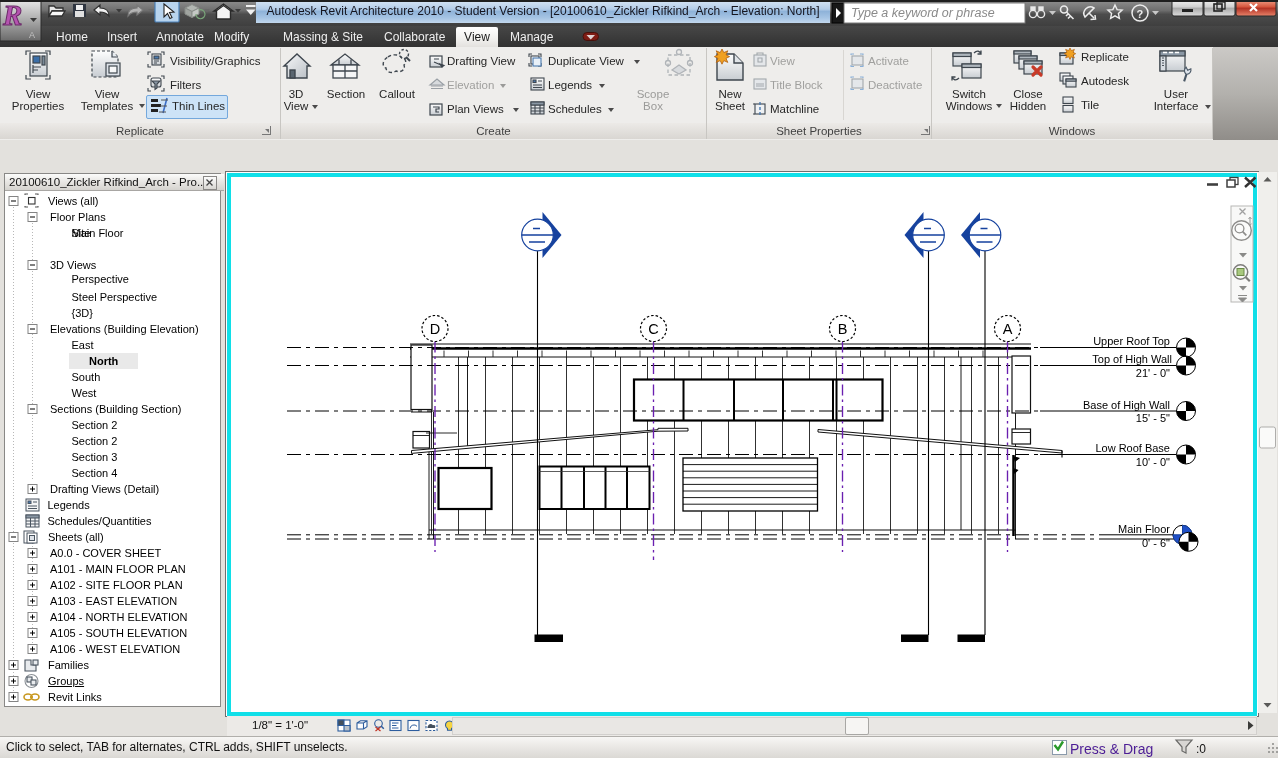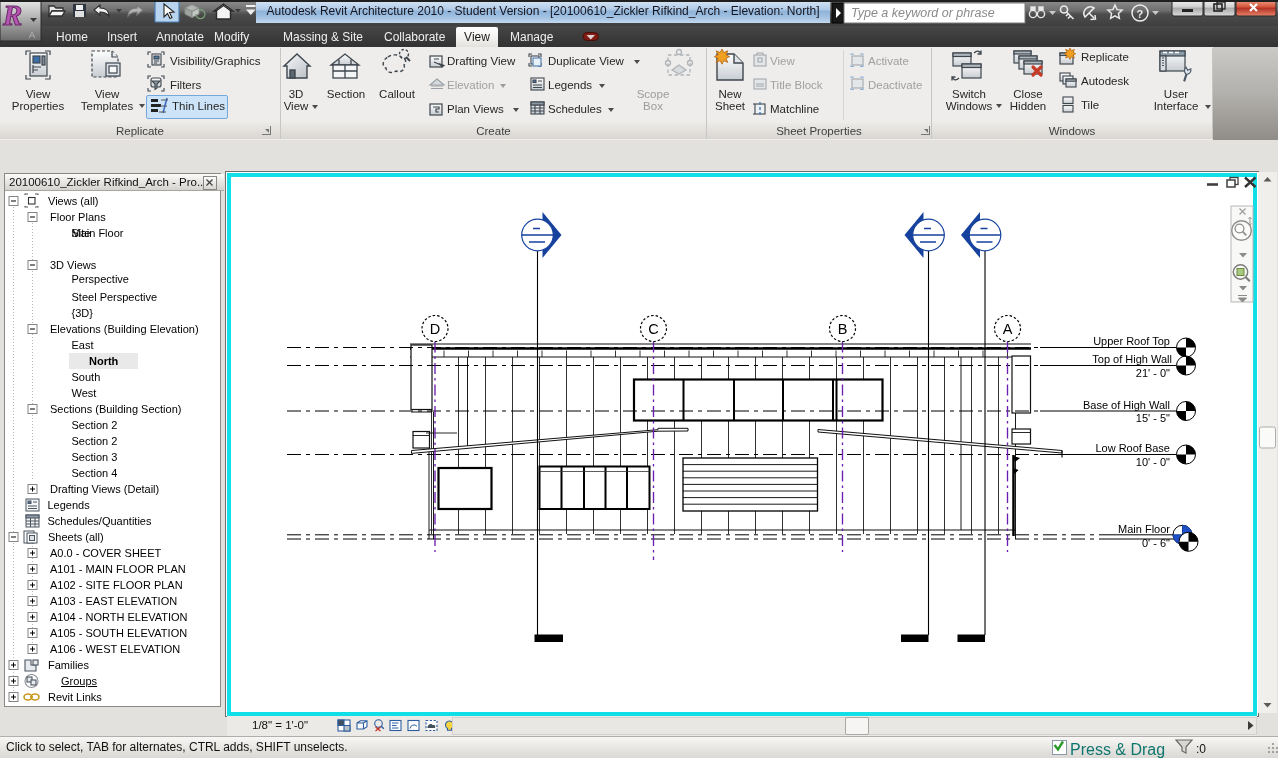--- a/index.html
+++ b/index.html
@@ -415,21 +415,21 @@
 <div class="trow" style="left:42.5px;top:322px;">Schedules/Quantities</div>
 <div class="trow" style="left:43px;top:338px;">Sheets (all)</div>
 <div class="trow" style="left:45px;top:354px;">A0.0 - COVER SHEET</div>
 <div class="trow" style="left:45px;top:370px;">A101 - MAIN FLOOR PLAN</div>
 <div class="trow" style="left:45px;top:386px;">A102 - SITE FLOOR PLAN</div>
 <div class="trow" style="left:45px;top:402px;">A103 - EAST ELEVATION</div>
 <div class="trow" style="left:45px;top:418px;">A104 - NORTH ELEVATION</div>
 <div class="trow" style="left:45px;top:434px;">A105 - SOUTH ELEVATION</div>
 <div class="trow" style="left:45px;top:450px;">A106 - WEST ELEVATION</div>
 <div class="trow" style="left:43px;top:466px;">Families</div>
-<div class="trow" style="left:56px;top:482px;text-decoration:underline;">Groups</div>
+<div class="trow" style="left:43px;top:482px;text-decoration:underline;">Groups</div>
 <div class="trow" style="left:43px;top:498px;">Revit Links</div>
 </div>
 <svg class="abs" style="left:5px;top:191px;" width="215" height="515" viewBox="0 0 215 515">
   <g font-family="Liberation Sans,sans-serif" font-size="11px" fill="#000">
     <g stroke="#b8b8b8" stroke-width="1" stroke-dasharray="1 2">
       <path d="M 8.5 10 l 0 490"></path>
       <path d="M 27.5 26 l 0 264"></path>
       <path d="M 27.5 346 l 0 112"></path>
     </g>
 <rect x="4" y="5.5" width="9" height="9" fill="#fff" stroke="#848484"></rect>
@@ -697,14 +697,14 @@
 </svg>
 
 <div class="abs" id="statusbar"></div>
 <div class="abs" style="left:6px;top:740px;font-size:12px;color:#111;">Click to select, TAB for alternates, CTRL adds, SHIFT unselects.</div>
 
 <div class="abs" style="left:1052px;top:740px;width:13px;height:13px;background:#fff;border:1px solid #8a9aaa;"></div>
 <svg class="abs" style="left:1050px;top:735px;" width="228" height="23" viewBox="0 0 228 23">
   <path d="M 4.5 10 l 3.5 4.5 l 5 -8" stroke="#2a9a2a" stroke-width="2.4" fill="none"></path>
   <path d="M 126 5 l 16 0 l -6 7 l 0 6 l -4 -2 l 0 -4 z" fill="#d8d6d3" stroke="#6a6a68" stroke-width="1.2"></path>
 </svg>
-<div class="abs" style="left:1070px;top:741px;font-size:16px;color:#0f766e;">Press &amp; Drag</div>
+<div class="abs" style="left:1070px;top:741px;font-size:14px;color:#4c1d95;">Press &amp; Drag</div>
 <div class="abs" style="left:1196px;top:742px;font-size:12px;color:#111;">:0</div>
 
 </body></html>

